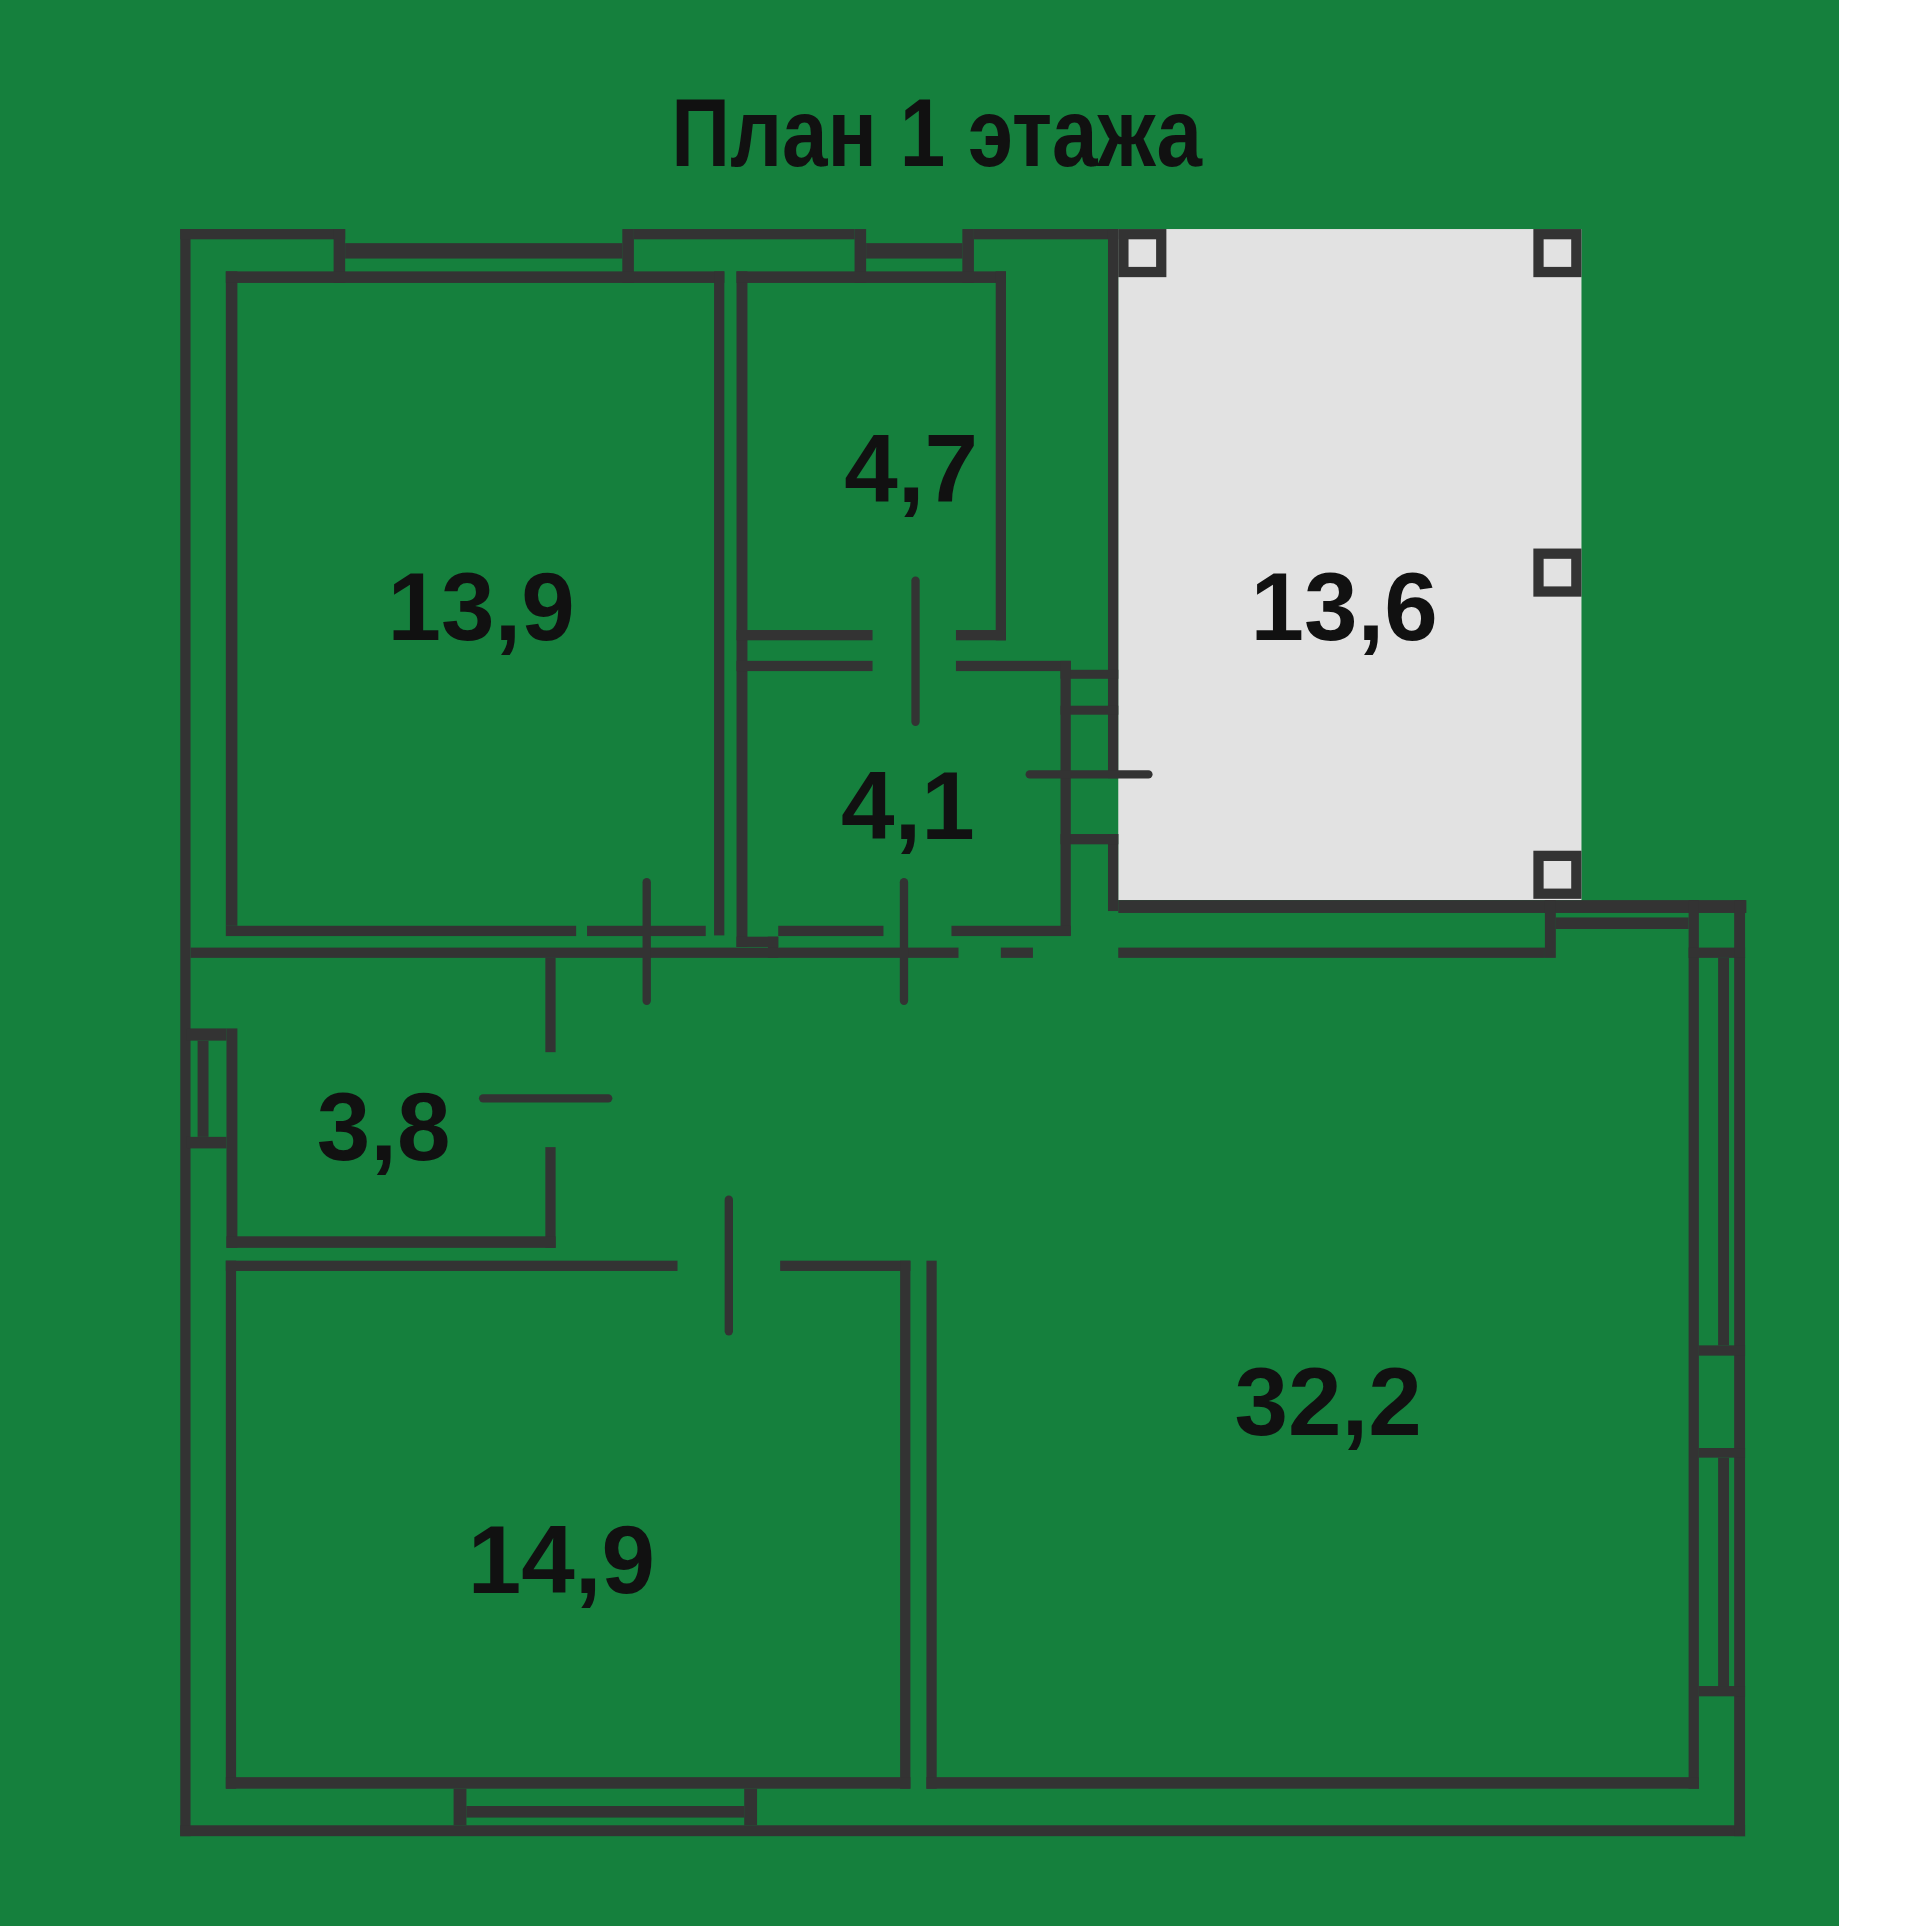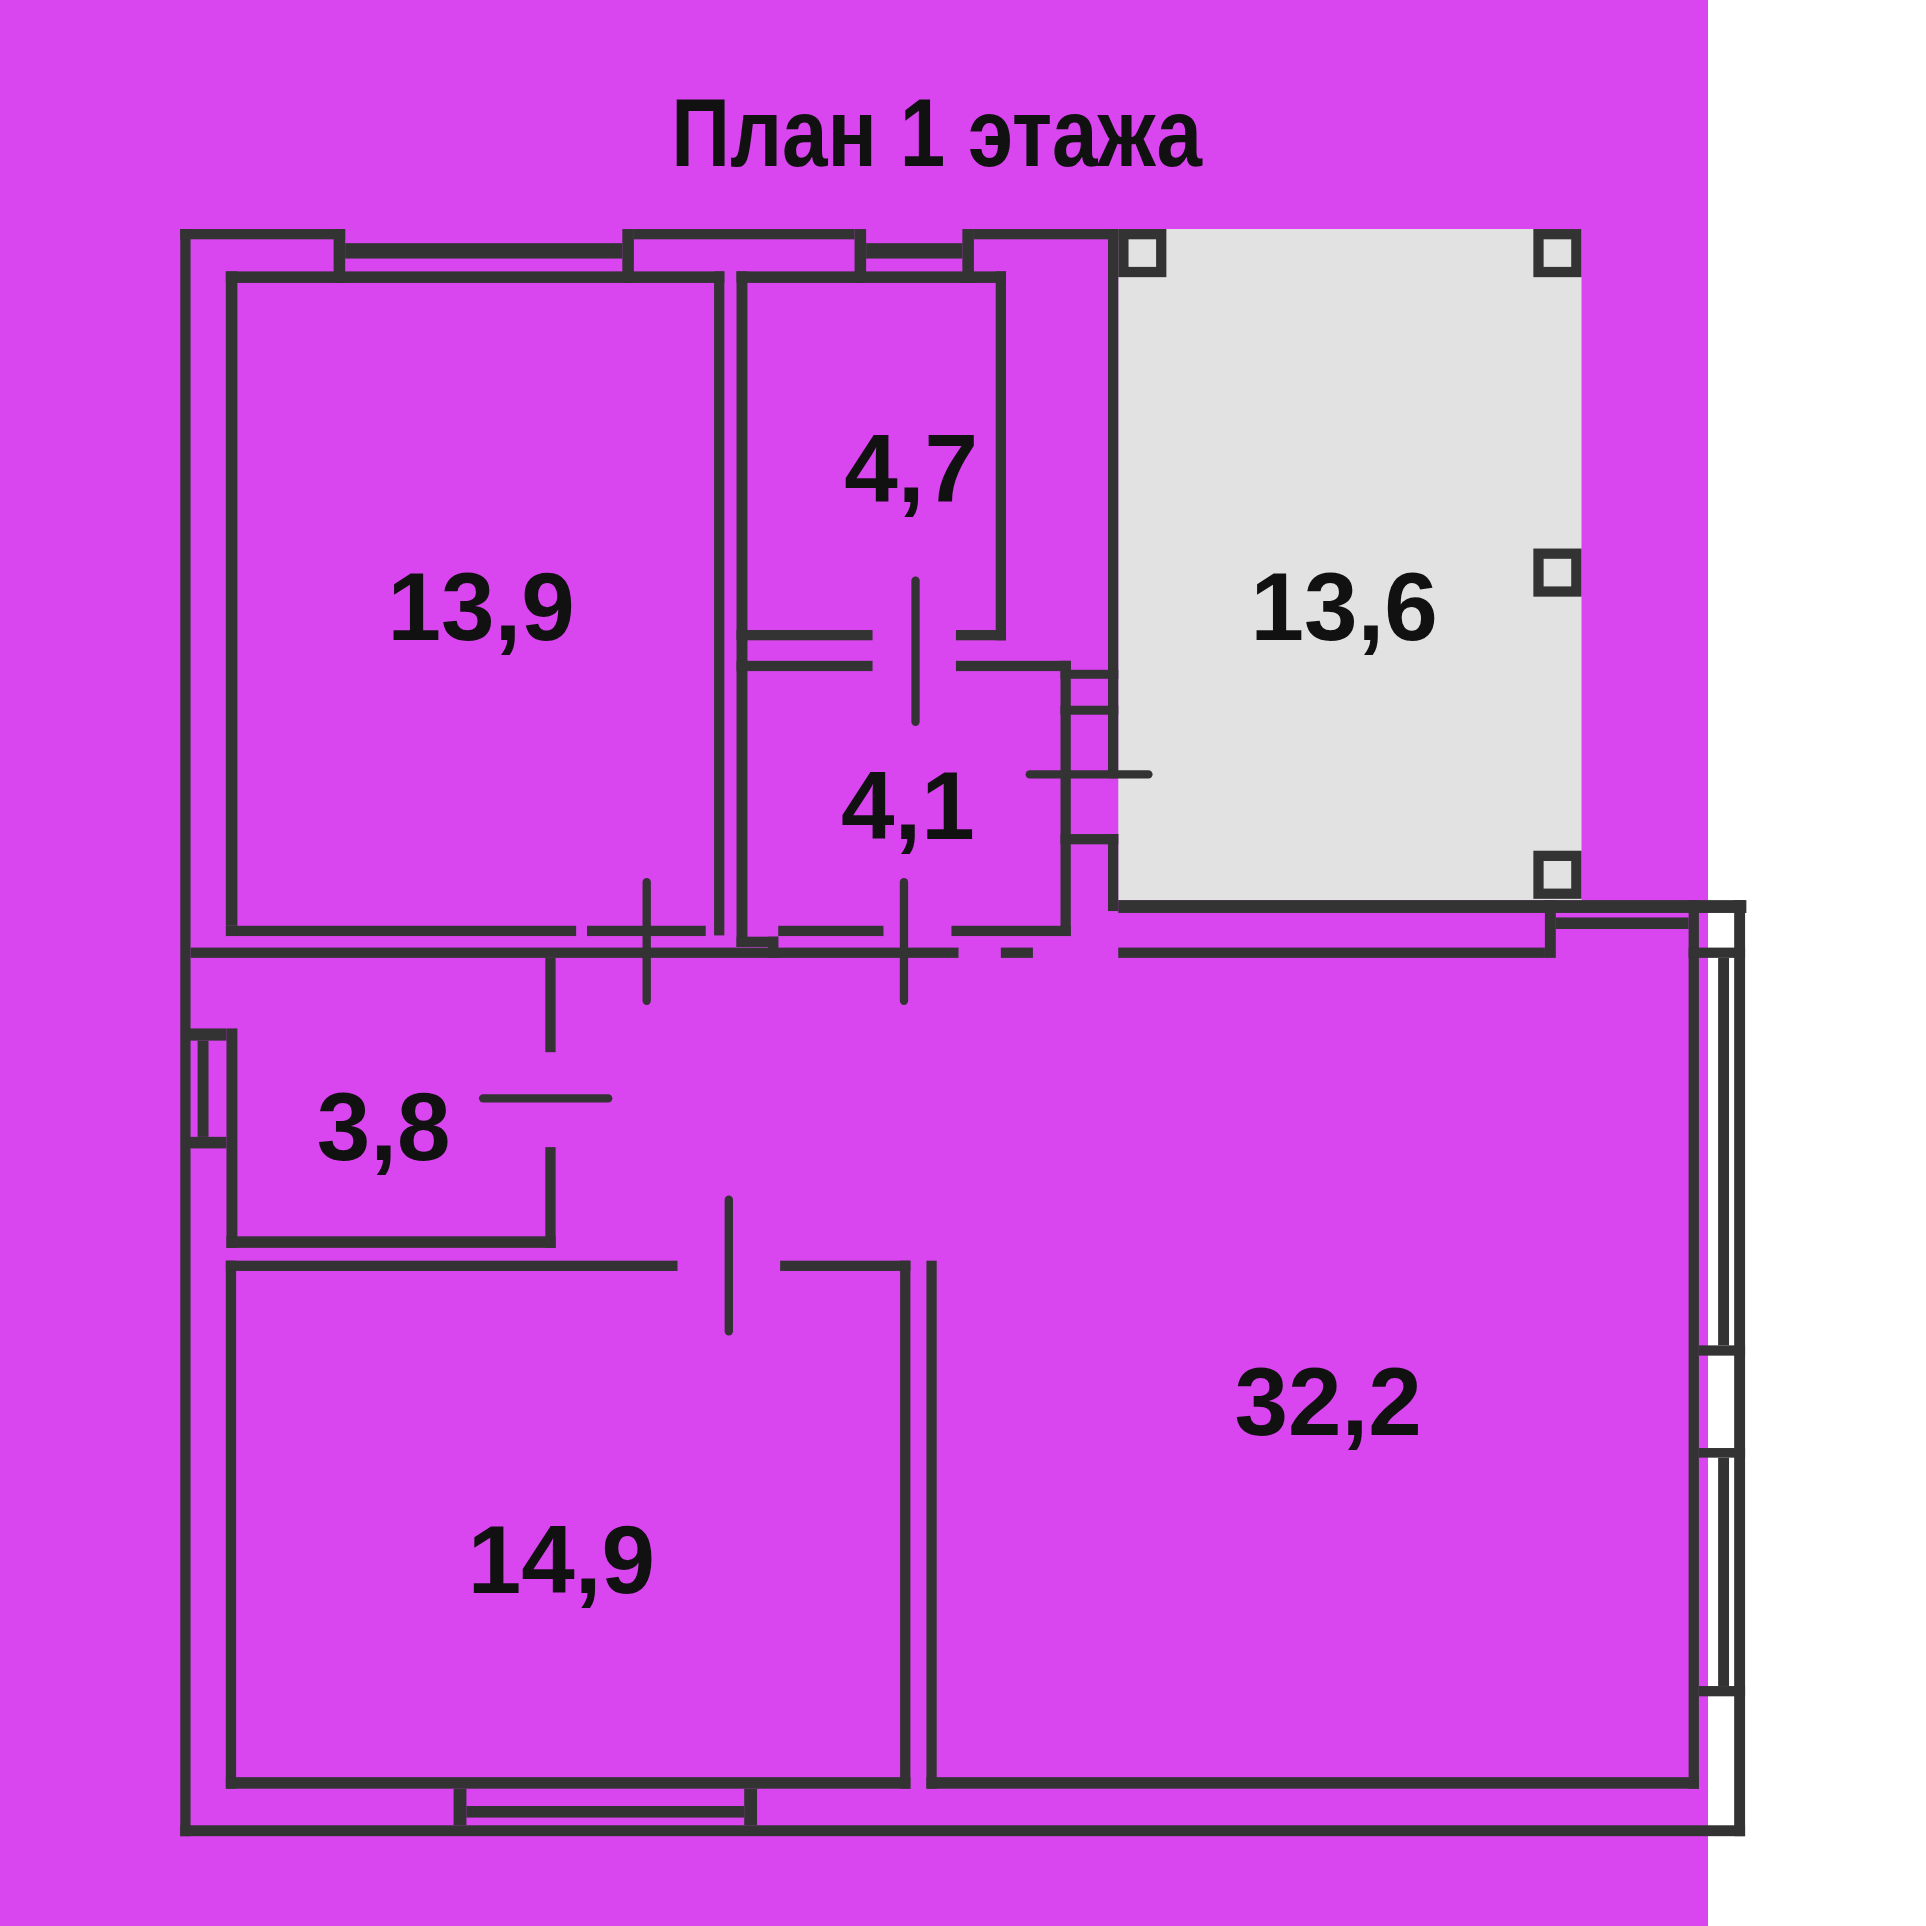--- a/index.html
+++ b/index.html
@@ -1,16 +1,16 @@
 <!DOCTYPE html>
 <html style="font-size:10.3px"><head>
 <meta charset="utf-8">
 <style>
   html,body{margin:0;padding:0;background:#ffffff;}
-  .stage{width:1708px;height:1926px;position:relative;background:#d946ef;}
+  .stage{width:1839px;height:1926px;position:relative;background:#15803d;}
   svg{display:block;width:1926px;height:1926px;}
   .room-label{font-family:"Liberation Sans","DejaVu Sans",sans-serif;font-weight:700;font-size:150px;}
   .plan-title{font-family:"Liberation Sans","DejaVu Sans",sans-serif;font-weight:700;font-size:150px;}
 </style>
 </head>
 <body>
 
 <div class="stage">
 <svg viewBox="0 0 3002 3002" xmlns="http://www.w3.org/2000/svg">
 

